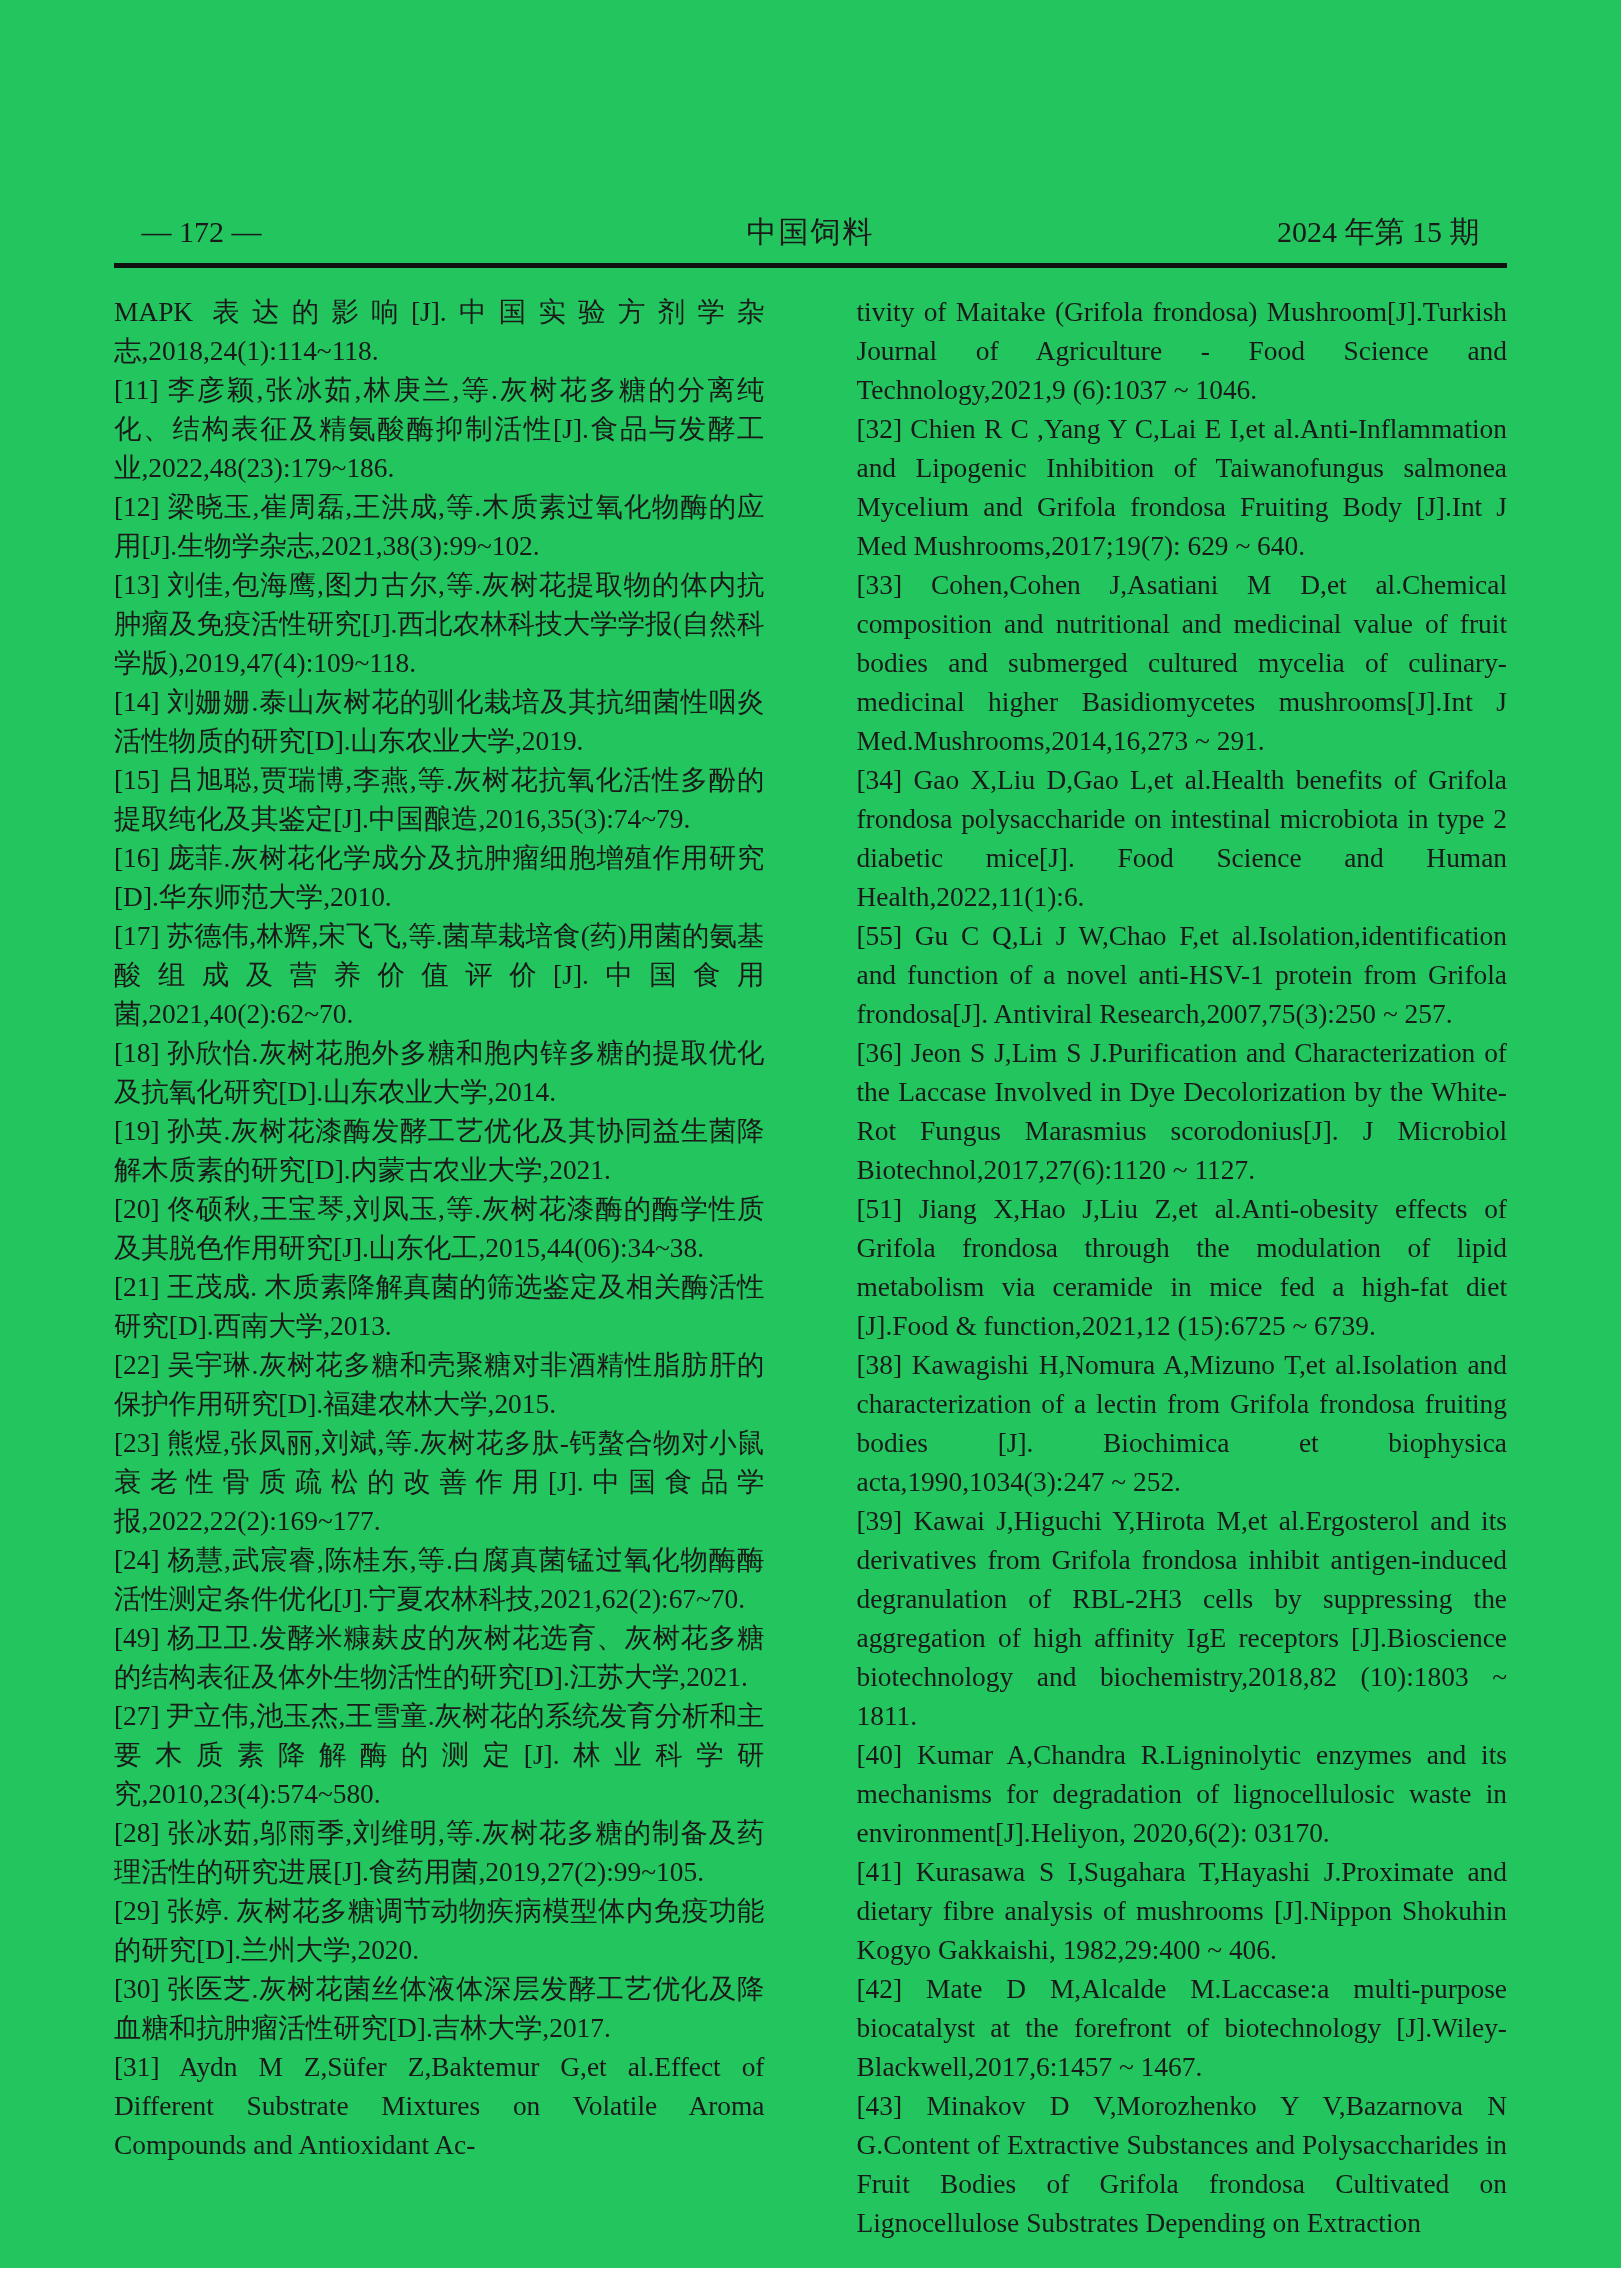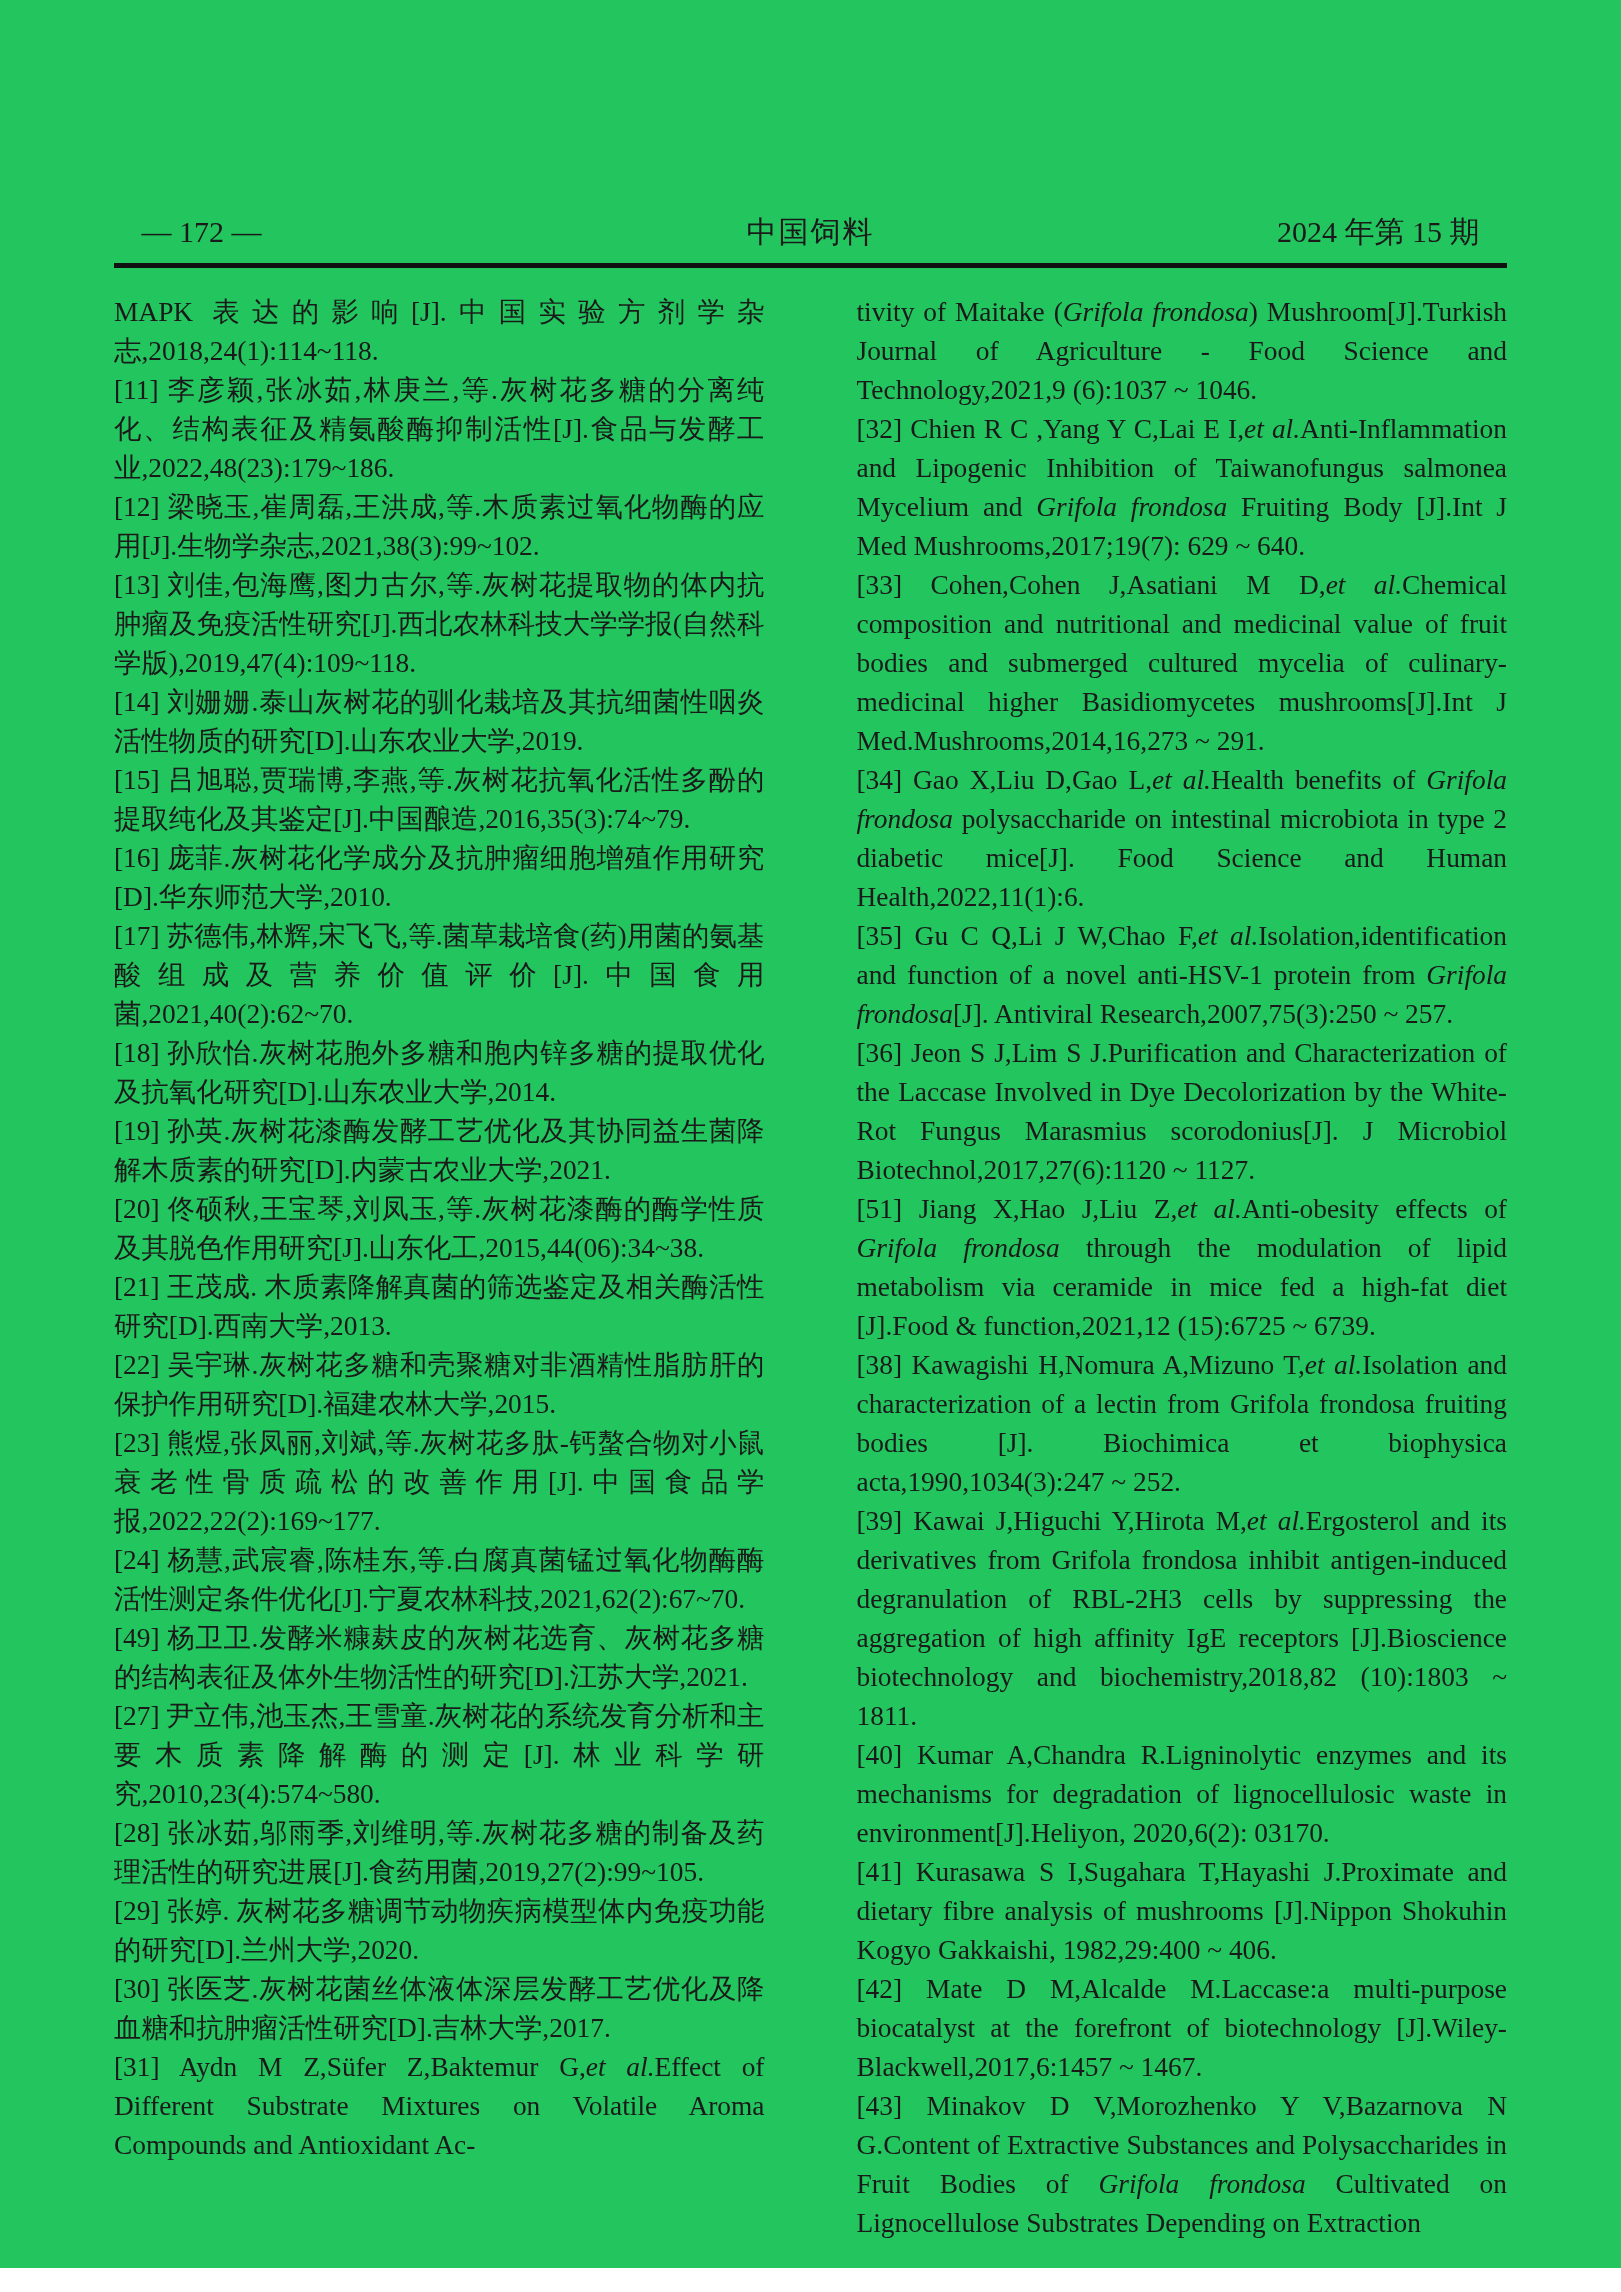--- a/index.html
+++ b/index.html
@@ -48,21 +48,20 @@
     font-size: 27.4px;
     line-height: 39px;
     text-align: justify;
   }
   .ref {
     margin: 0;
     padding: 0;
     text-justify: inter-ideograph;
   }
   .ref .it {
-    font-style: italic;
   }
 </style>
 </head>
 <body>
 
 <div class="page">
   <div class="page-header">
     <span class="hdr-left">— 172 —</span>
     <span class="hdr-center">中国饲料</span>
     <span class="hdr-right">2024 年第 15 期</span>
@@ -90,21 +89,21 @@
         <p class="ref"><span>[28] 张冰茹,邬雨季,刘维明,等.灰树花多糖的制备及药理活性的研究进展[J].食药用菌,2019,27(2):99~105.</span></p>
         <p class="ref"><span>[29] 张婷. 灰树花多糖调节动物疾病模型体内免疫功能的研究[D].兰州大学,2020.</span></p>
         <p class="ref"><span>[30] 张医芝.灰树花菌丝体液体深层发酵工艺优化及降血糖和抗肿瘤活性研究[D].吉林大学,2017.</span></p>
         <p class="ref"><span>[31] Aydn M Z,Süfer Z,Baktemur G,</span><span class="it">et al.</span><span>Effect of Different Substrate Mixtures on Volatile Aroma Compounds and Antioxidant Ac-</span></p>
       </div>
     <div class="column" id="col-right">
         <p class="ref"><span>tivity of Maitake (</span><span class="it">Grifola frondosa</span><span>) Mushroom[J].Turkish Journal of Agriculture - Food Science and Technology,2021,9 (6):1037 ~ 1046.</span></p>
         <p class="ref"><span>[32] Chien R C ,Yang Y C,Lai E I,</span><span class="it">et al.</span><span>Anti-Inflammation and Lipogenic Inhibition of Taiwanofungus salmonea Mycelium and </span><span class="it">Grifola frondosa</span><span> Fruiting Body [J].Int J Med Mushrooms,2017;19(7): 629 ~ 640.</span></p>
         <p class="ref"><span>[33] Cohen,Cohen J,Asatiani M D,</span><span class="it">et al.</span><span>Chemical composition and nutritional and medicinal value of fruit bodies and submerged cultured mycelia of culinary-medicinal higher Basidiomycetes mushrooms[J].Int J Med.Mushrooms,2014,16,273 ~ 291.</span></p>
         <p class="ref"><span>[34] Gao X,Liu D,Gao L,</span><span class="it">et al.</span><span>Health benefits of </span><span class="it">Grifola frondosa</span><span> polysaccharide on intestinal microbiota in type 2 diabetic mice[J]. Food Science and Human Health,2022,11(1):6.</span></p>
-        <p class="ref"><span>[35] Gu C Q,Li J W,Chao F,</span><span class="it">et al.</span><span>Isolation,identification and function of a novel anti-HSV-1 protein from </span><span class="it">Grifola frondosa</span><span>[J]. Antiviral Research,2007,75(3):250 ~ 257.</span></p>
+        <p class="ref"><span>[55] Gu C Q,Li J W,Chao F,</span><span class="it">et al.</span><span>Isolation,identification and function of a novel anti-HSV-1 protein from </span><span class="it">Grifola frondosa</span><span>[J]. Antiviral Research,2007,75(3):250 ~ 257.</span></p>
         <p class="ref"><span>[36] Jeon S J,Lim S J.Purification and Characterization of the Laccase Involved in Dye Decolorization by the White-Rot Fungus Marasmius scorodonius[J]. J Microbiol Biotechnol,2017,27(6):1120 ~ 1127.</span></p>
         <p class="ref"><span>[51] Jiang X,Hao J,Liu Z,</span><span class="it">et al.</span><span>Anti-obesity effects of </span><span class="it">Grifola frondosa</span><span> through the modulation of lipid metabolism via ceramide in mice fed a high-fat diet [J].Food &amp; function,2021,12 (15):6725 ~ 6739.</span></p>
         <p class="ref"><span>[38] Kawagishi H,Nomura A,Mizuno T,</span><span class="it">et al.</span><span>Isolation and characterization of a lectin from Grifola frondosa fruiting bodies [J]. Biochimica et biophysica acta,1990,1034(3):247 ~ 252.</span></p>
         <p class="ref"><span>[39] Kawai J,Higuchi Y,Hirota M,</span><span class="it">et al.</span><span>Ergosterol and its derivatives from Grifola frondosa inhibit antigen-induced degranulation of RBL-2H3 cells by suppressing the aggregation of high affinity IgE receptors [J].Bioscience biotechnology and biochemistry,2018,82 (10):1803 ~ 1811.</span></p>
         <p class="ref"><span>[40] Kumar A,Chandra R.Ligninolytic enzymes and its mechanisms for degradation of lignocellulosic waste in environment[J].Heliyon, 2020,6(2): 03170.</span></p>
         <p class="ref"><span>[41] Kurasawa S I,Sugahara T,Hayashi J.Proximate and dietary fibre analysis of mushrooms [J].Nippon Shokuhin Kogyo Gakkaishi, 1982,29:400 ~ 406.</span></p>
         <p class="ref"><span>[42] Mate D M,Alcalde M.Laccase:a multi-purpose biocatalyst at the forefront of biotechnology [J].Wiley-Blackwell,2017,6:1457 ~ 1467.</span></p>
         <p class="ref"><span>[43] Minakov D V,Morozhenko Y V,Bazarnova N G.Content of Extractive Substances and Polysaccharides in Fruit Bodies of </span><span class="it">Grifola frondosa</span><span> Cultivated on Lignocellulose Substrates Depending on Extraction</span></p>
       </div>
   </div>

